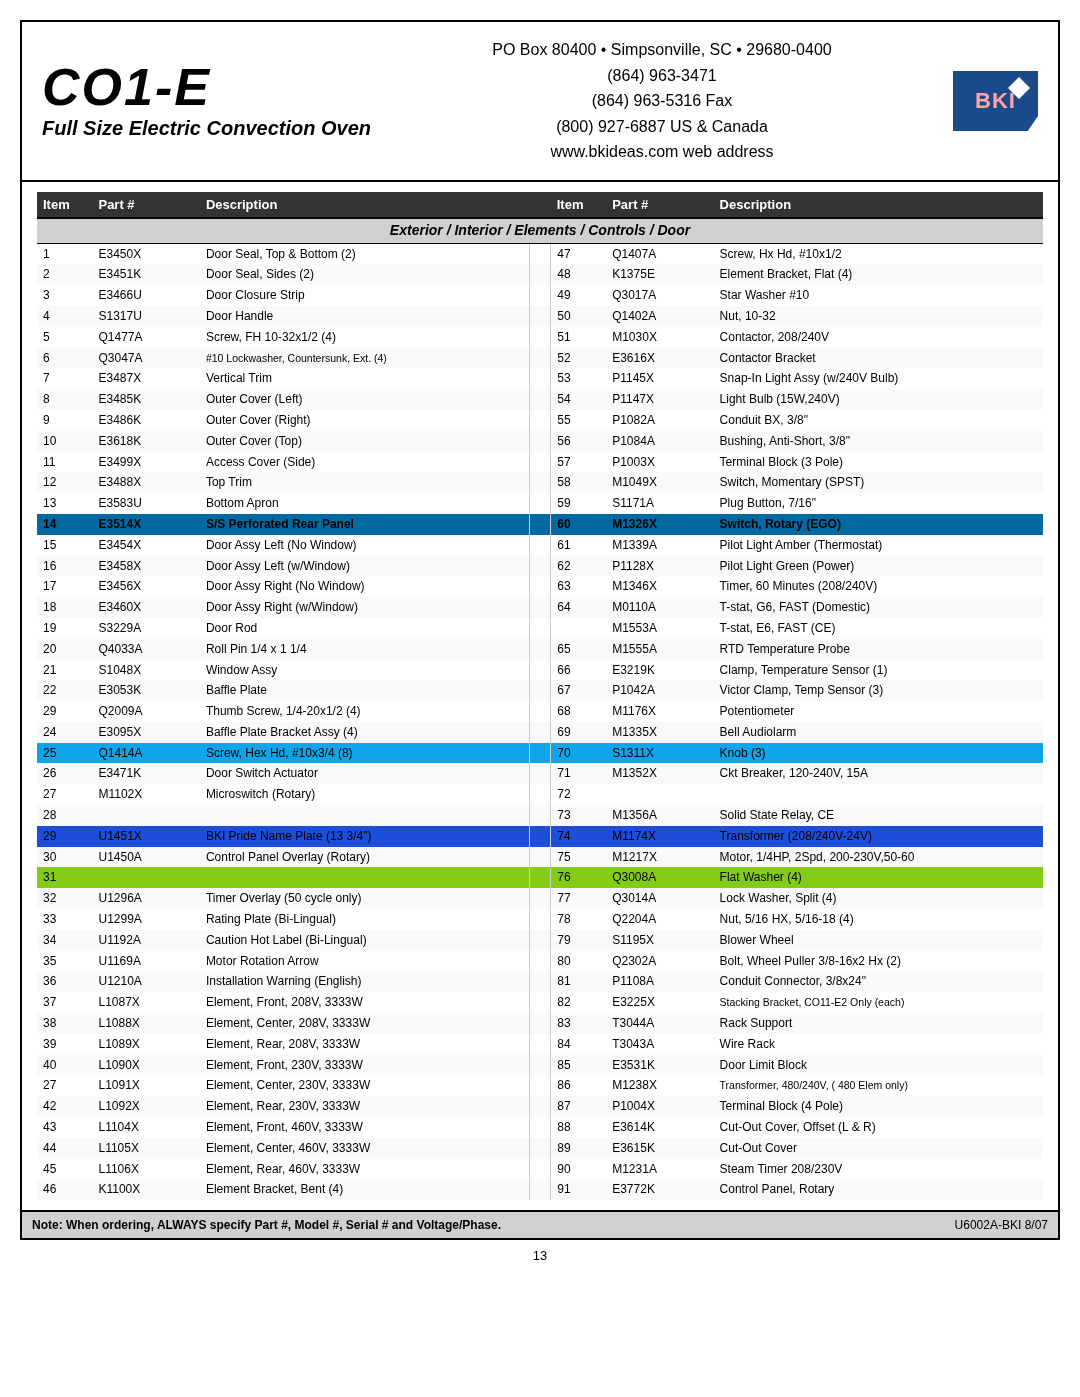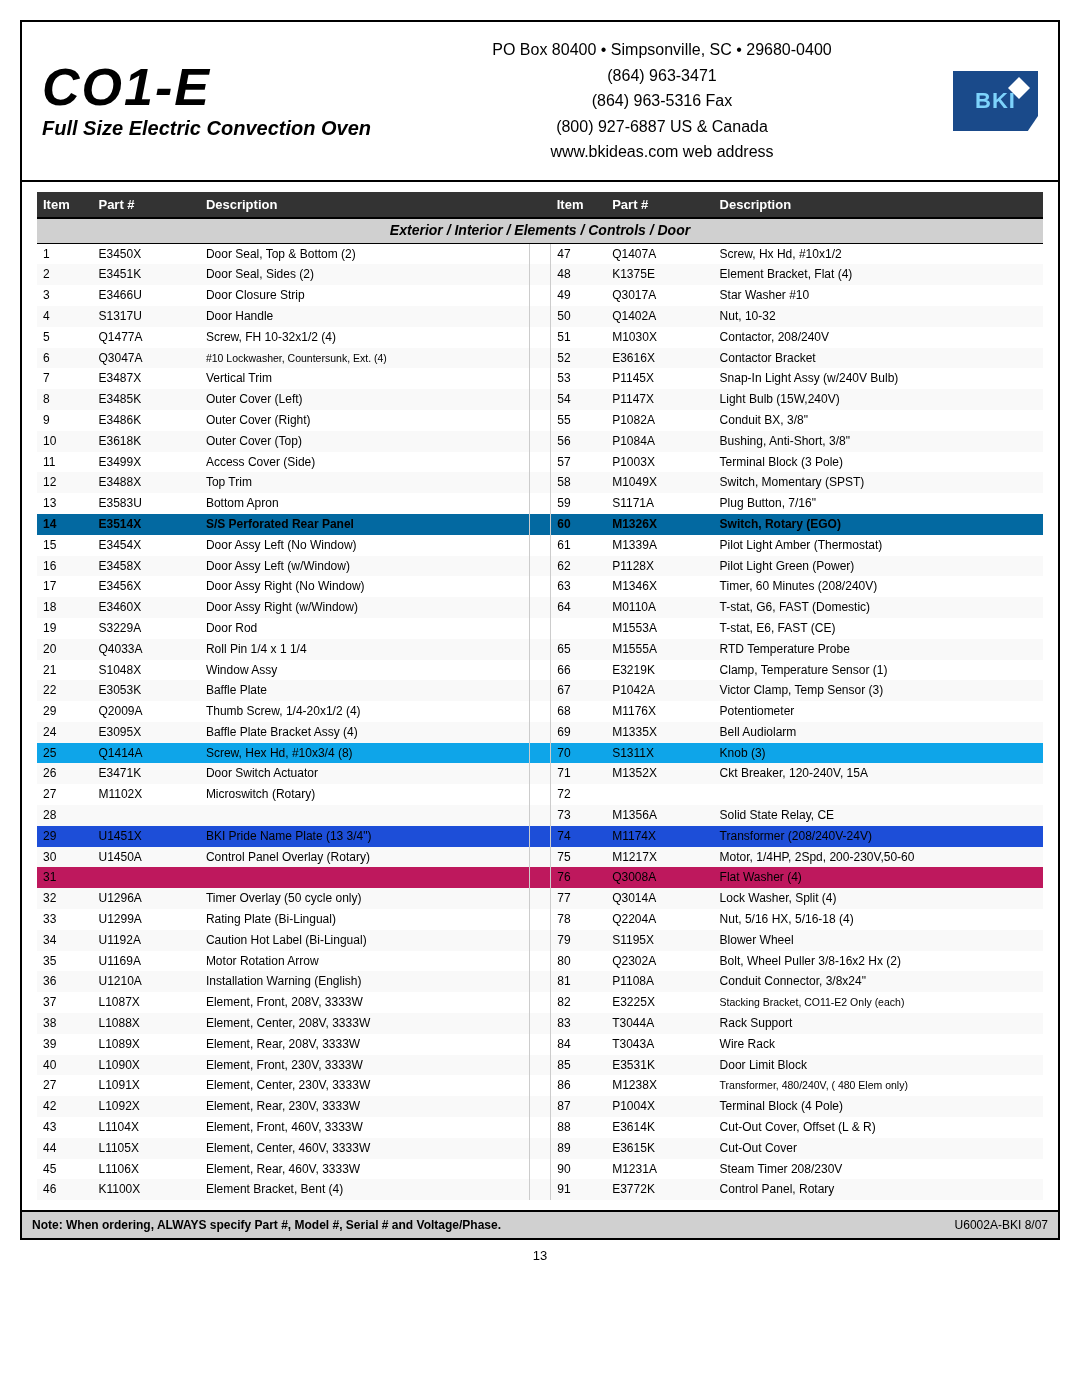--- a/index.html
+++ b/index.html
@@ -128,21 +128,21 @@
     <div class="header-center">
       <div>PO Box 80400  •  Simpsonville, SC  •  29680-0400</div>
       <div>(864) 963-3471</div>
       <div>(864) 963-5316  Fax</div>
       <div>(800) 927-6887  US &amp; Canada</div>
       <div>www.bkideas.com  web address</div>
     </div>
     <div class="header-right">
 
       <div style="width:85px;height:60px;background:#1a4a8a;display:flex;align-items:center;justify-content:center;position:relative;clip-path:polygon(0 0,100% 0,100% 75%,88% 100%,0 100%);">
-        <span style="color:#7dd3fc;font-weight:900;font-size:22px;font-family:Arial Black,sans-serif;letter-spacing:1px;">BKI</span>
+        <span style="color:#fca5a5;font-weight:900;font-size:22px;font-family:Arial Black,sans-serif;letter-spacing:1px;">BKI</span>
         <div style="position:absolute;right:8px;top:6px;width:22px;height:22px;background:white;clip-path:polygon(50% 0%,100% 50%,50% 100%,0% 50%);"></div>
       </div>
     </div>
   </div>
 
   <div class="main-content">
     <table class="parts-table">
       <thead>
         <tr class="header-row">
           <th class="col-item">Item</th>
@@ -421,21 +421,21 @@
           </tr>
           <tr style="background: rgb(249, 249, 249);">
             <td>30</td>
             <td>U1450A</td>
             <td style="border-right: 1px solid rgb(204, 204, 204);">Control Panel Overlay (Rotary)</td>
             <td style="border-right: 1px solid rgb(204, 204, 204);"></td>
             <td>75</td>
             <td>M1217X</td>
             <td>Motor, 1/4HP, 2Spd, 200-230V,50-60</td>
           </tr>
-          <tr style="background: #be185d;">
+          <tr style="background: #84cc16;">
             <td>31</td>
             <td></td>
             <td style="border-right: 1px solid rgb(204, 204, 204);"></td>
             <td style="border-right: 1px solid rgb(204, 204, 204);"></td>
             <td>76</td>
             <td>Q3008A</td>
             <td>Flat Washer (4)</td>
           </tr>
           <tr style="background: rgb(249, 249, 249);">
             <td>32</td>

